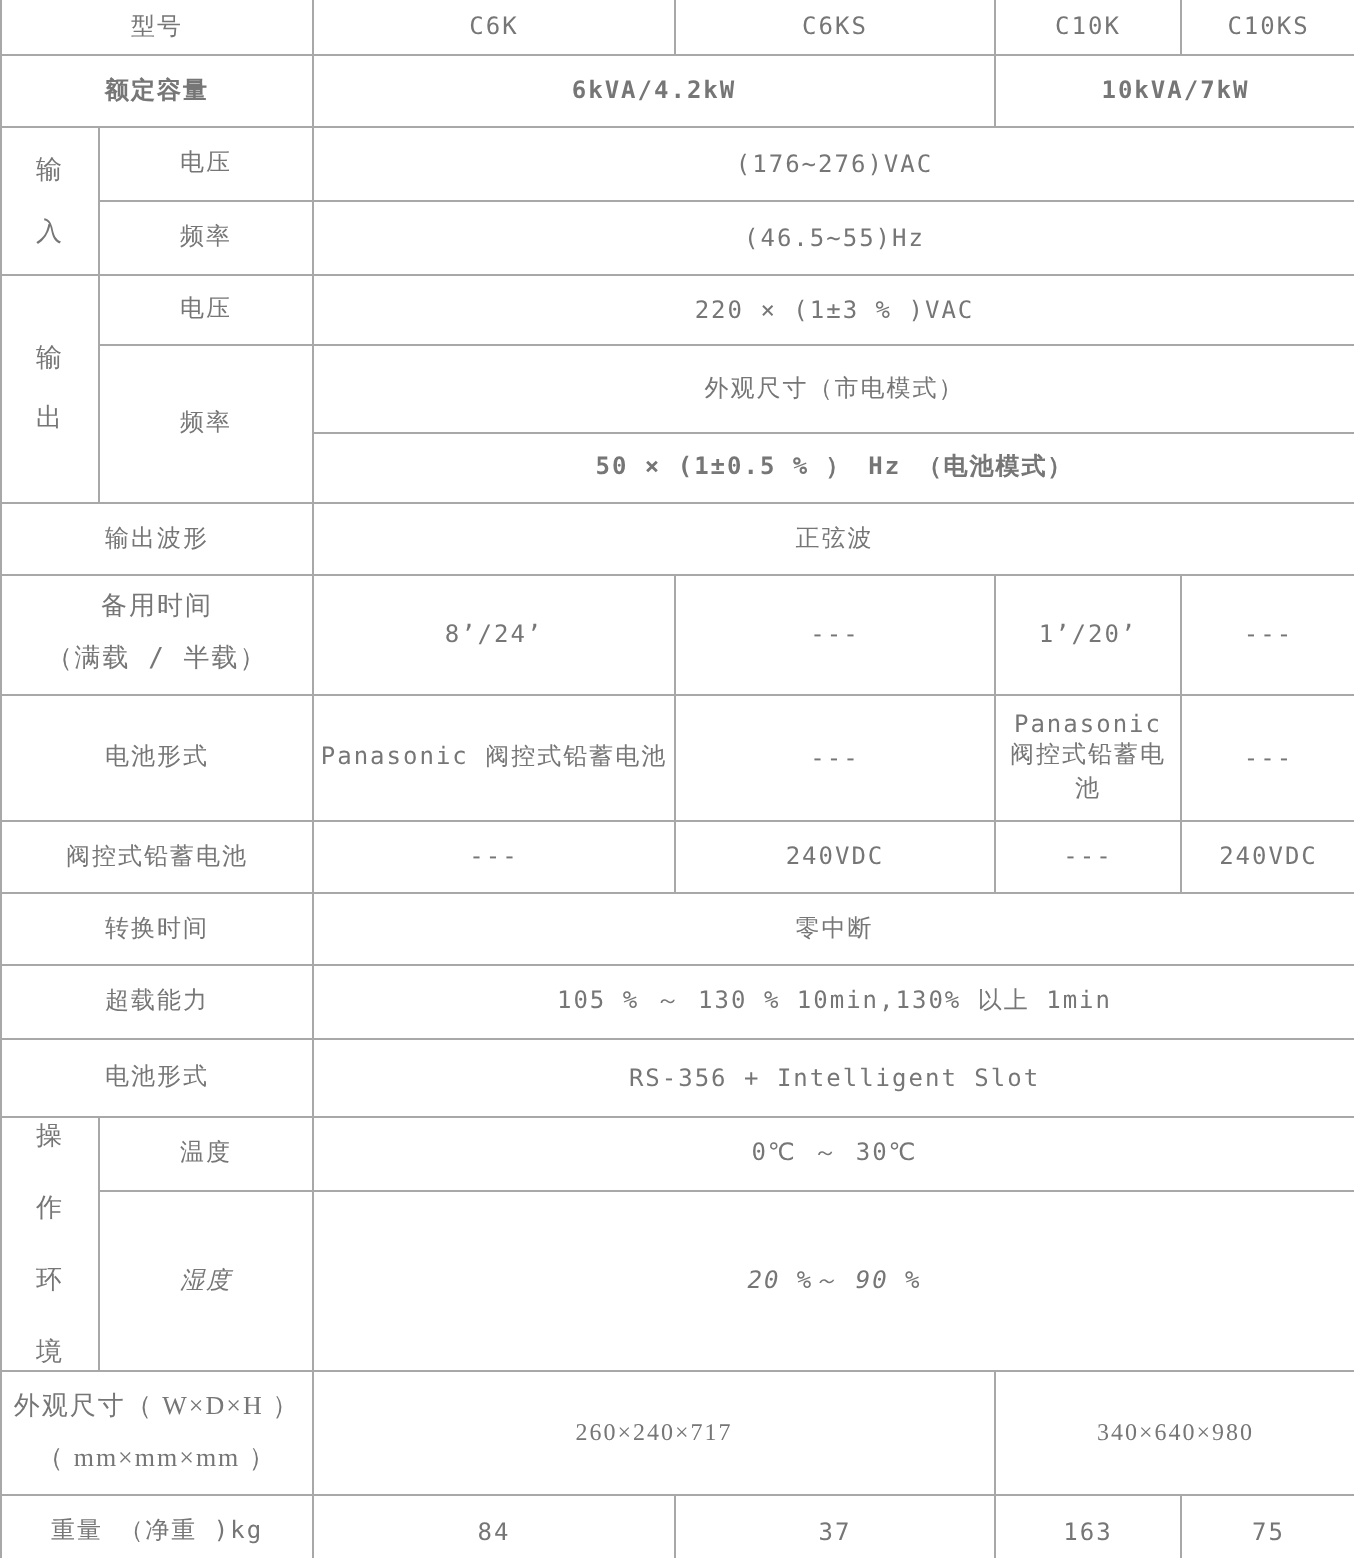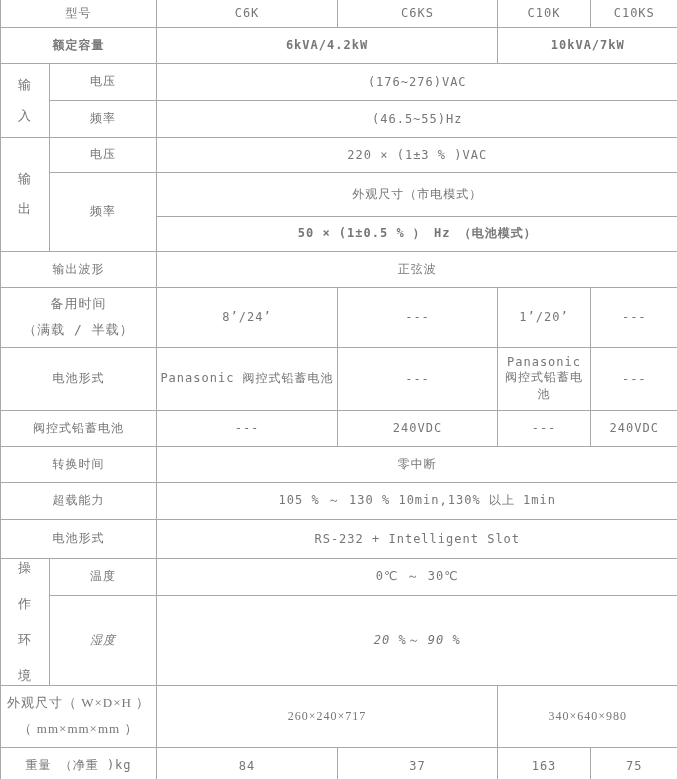--- a/index.html
+++ b/index.html
@@ -145,21 +145,21 @@
         <td colspan="4" class="last">零中断</td>
       </tr>
 
       <tr class="r13">
         <td colspan="2" class="lbl">超载能力</td>
         <td colspan="4" class="last">105 % ～ 130 %  10min,130% 以上 1min</td>
       </tr>
 
       <tr class="r14">
         <td colspan="2" class="lbl">电池形式</td>
-        <td colspan="4" class="last">RS-232 + Intelligent Slot</td>
+        <td colspan="4" class="last">RS-356 + Intelligent Slot</td>
       </tr>
 
       <tr class="r15">
         <td rowspan="2">
           <div class="vgroup g4">
             <span>操</span>
             <span>作</span>
             <span>环</span>
             <span>境</span>
           </div>

